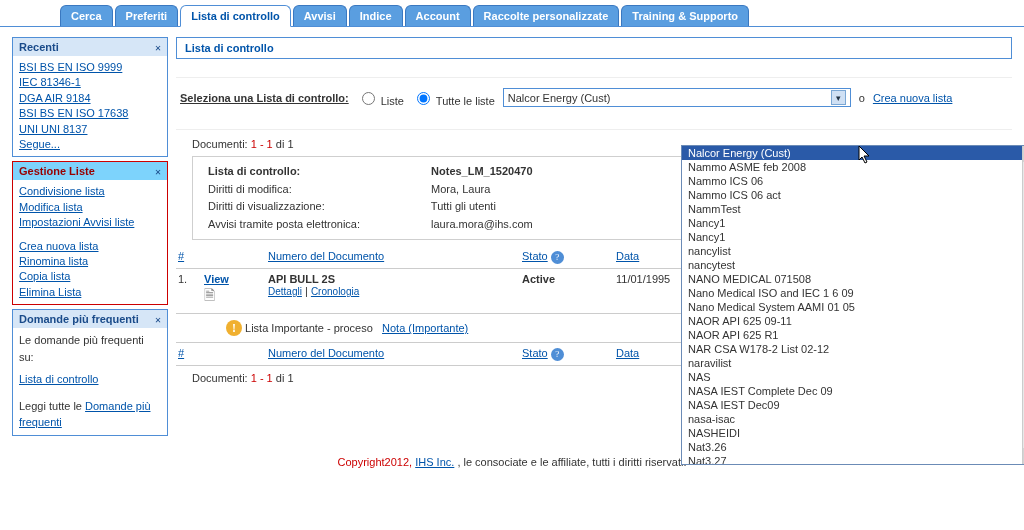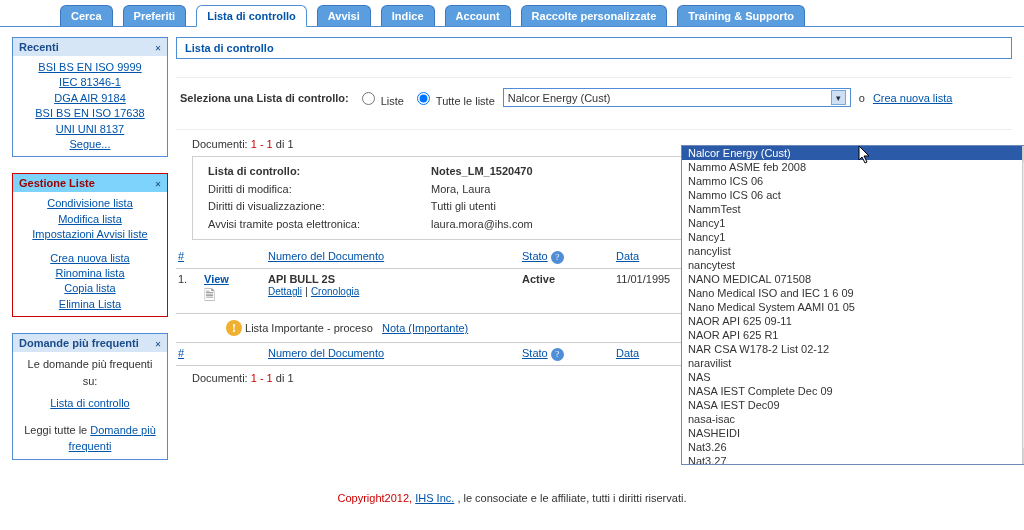--- a/index.html
+++ b/index.html
@@ -10,21 +10,21 @@
     background: #fff;
     color: #333;
     width: 1024px;
   }
   a { color: #0054aa; text-decoration: underline; cursor: pointer; }
   
   
   .tabs {
     display: flex; align-items: flex-end;
     padding: 4px 0 0 60px;
-    gap: 10px;
+    gap: 2px;
     border-bottom: 1px solid #4f8ed6;
   }
   .tab {
     background: #5a9ee0;
     color: #fff;
     border: 1px solid #3a78c0; border-bottom: none;
     border-radius: 6px 6px 0 0;
     padding: 4px 10px;
     font-weight: bold;
     font-size: 11px;
@@ -33,21 +33,21 @@
     background: #fff; color: #0054aa;
     border: 1px solid #4f8ed6; border-bottom: 1px solid #fff;
     position: relative; top: 1px;
   }
 
   .layout {
     display: flex; gap: 8px; padding: 10px 12px;
   }
   .sidebar { width: 156px; flex: 0 0 156px; }
   .panel {
-    border: 1px solid #4f8ed6; margin-bottom: 16px; text-align: center;
+    border: 1px solid #4f8ed6; margin-bottom: 4px;
   }
   .panel-red { border: 1px solid #c00; }
   .panel-head {
     background: #d6e6f7; color: #1a4b8a;
     font-weight: bold; font-size: 11px;
     padding: 3px 6px;
     display: flex; justify-content: space-between; align-items: center;
   }
   .panel-red .panel-head { background: #7dd3fc; color: #900; }
   .panel-body { padding: 4px 6px; font-size: 11px; line-height: 1.4; }
@@ -61,21 +61,21 @@
     padding: 4px 8px;
     color: #0054aa; font-weight: bold;
     margin-bottom: 18px;
   }
   .select-row {
     display: flex; align-items: center; gap: 8px; margin-bottom: 8px;
     font-size: 11px;
     border-top: 1px solid #eee; border-bottom: 1px solid #eee;
     padding: 10px 4px 22px 4px;
   }
-  .select-row label.bold { font-weight: bold; }
+  .select-row label.bold { font-weight: bold; text-decoration: underline; }
   .list-input {
     border: 1px solid #4f8ed6; font-size: 11px; padding: 2px 4px;
     width: 348px; height: 19px;
     position: relative;
     display: flex; justify-content: space-between; align-items: center;
     background: #fff;
   }
   .list-input .arrow {
     width: 15px; height: 15px; background: #cfe0f4;
     border: 1px solid #7aa7d4;

